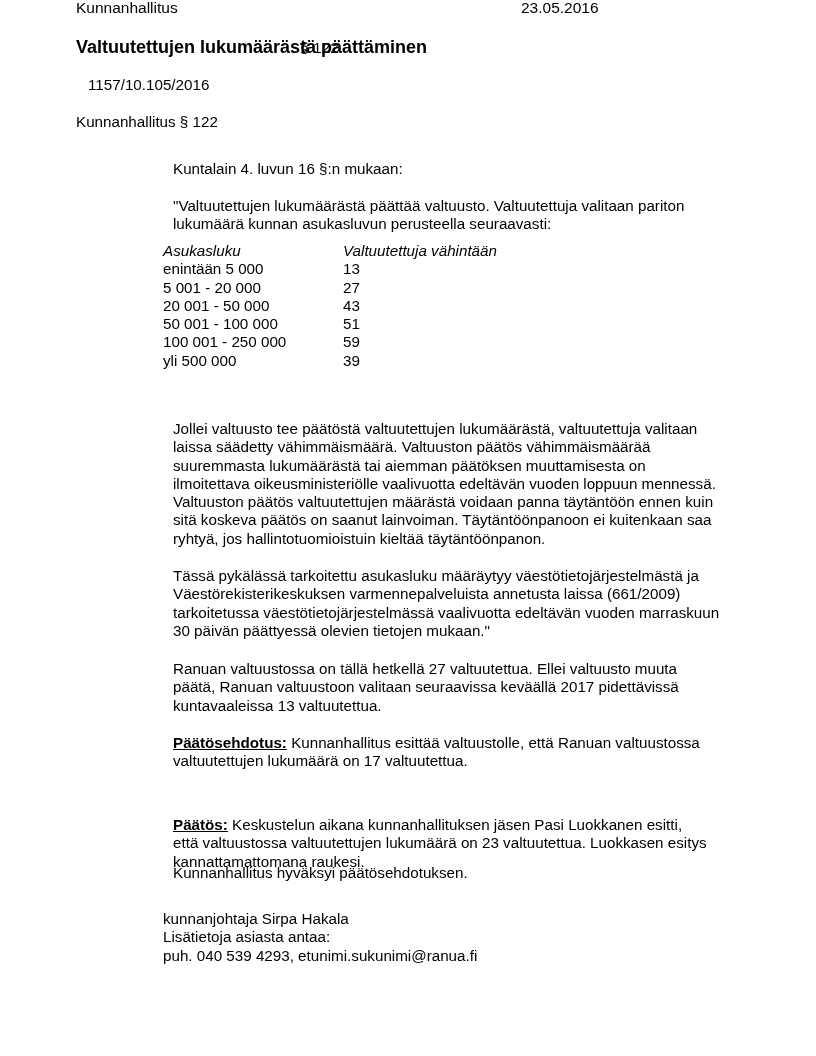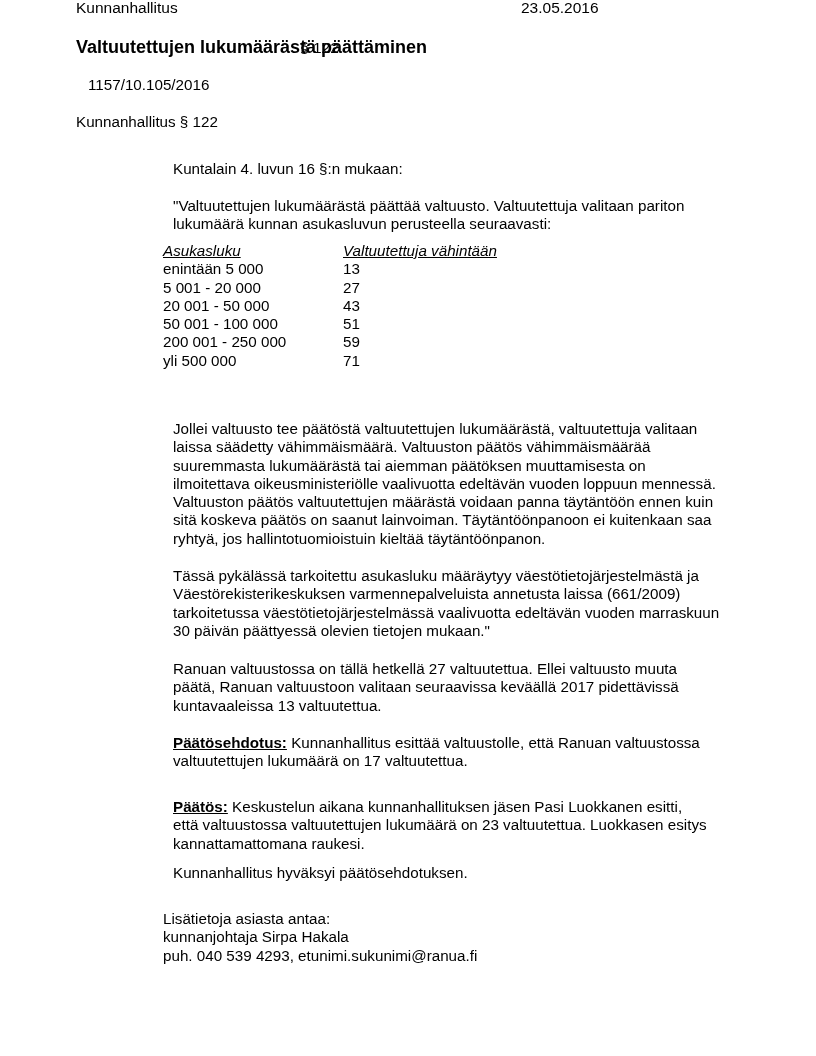--- a/index.html
+++ b/index.html
@@ -16,27 +16,27 @@
   #title { left: 76px; top: 38px; font-size: 18px; font-weight: bold; }
   #docnum { left: 88px; top: 76px; }
   #sectref { left: 76px; top: 113px; }
   .body { position: absolute; left: 163px; width: 590px; }
   .para { margin: 10px; white-space: pre-line; }
   #intro { top: 150px; }
   #quote1 { top: 187px; }
   #table { top: 242px; }
   table { border-collapse: collapse; }
   td, th { padding: 0; font-weight: normal; text-align: left; height: 18.3px; vertical-align: top; }
-  th { font-style: italic; text-decoration: underline; }
+  th { font-style: italic; }
   td.c1, th.c1 { width: 180px; }
   #quote2 { top: 410px; }
   #quote3 { top: 557px; }
   #current { top: 650px; }
   #proposal { top: 724px; }
-  #decision { top: 788px; }
+  #decision { top: 806px; }
   #approved { top: 854px; }
   #contact { top: 910px; }
   .label { font-weight: bold; text-decoration: underline; text-align: center; }
 </style>
 </head>
 <body>
 
 <div class="abs hdr" id="hdr-org">Kunnanhallitus</div>
 <div class="abs hdr" id="hdr-sec">§ 122</div>
 <div class="abs hdr" id="hdr-date">23.05.2016</div>
@@ -68,26 +68,26 @@
         </tr>
       <tr>
           <td class="c1">20 001 - 50 000</td>
           <td>43</td>
         </tr>
       <tr>
           <td class="c1">50 001 - 100 000</td>
           <td>51</td>
         </tr>
       <tr>
-          <td class="c1">200 001 - 250 000</td>
+          <td class="c1">100 001 - 250 000</td>
           <td>59</td>
         </tr>
       <tr>
           <td class="c1">yli 500 000</td>
-          <td>71</td>
+          <td>39</td>
         </tr>
     </tbody>
   </table>
 </div>
 
 <p class="body para" id="quote2">Jollei valtuusto tee päätöstä valtuutettujen lukumäärästä, valtuutettuja valitaan
 laissa säädetty vähimmäismäärä. Valtuuston päätös vähimmäismäärää
 suuremmasta lukumäärästä tai aiemman päätöksen muuttamisesta on
 ilmoitettava oikeusministeriölle vaalivuotta edeltävän vuoden loppuun mennessä.
 Valtuuston päätös valtuutettujen määrästä voidaan panna täytäntöön ennen kuin
@@ -104,16 +104,16 @@
 <p class="body para" id="proposal"><span class="label">Päätösehdotus:</span><span>  Kunnanhallitus esittää valtuustolle, että Ranuan valtuustossa
 valtuutettujen lukumäärä on 17 valtuutettua.</span></p>
 
 <p class="body para" id="decision"><span class="label">Päätös:</span><span>   Keskustelun aikana kunnanhallituksen jäsen Pasi Luokkanen esitti,
 että valtuustossa valtuutettujen lukumäärä on 23 valtuutettua. Luokkasen esitys
 kannattamattomana raukesi.</span></p>
 
 <p class="body para" id="approved">Kunnanhallitus hyväksyi päätösehdotuksen.</p>
 
 <div class="body" id="contact">
+  <div>kunnanjohtaja Sirpa Hakala</div>
   <div>Lisätietoja asiasta antaa:</div>
-  <div>kunnanjohtaja Sirpa Hakala</div>
   <div>puh. 040 539 4293, etunimi.sukunimi@ranua.fi</div>
 </div>
 
 </body></html>

